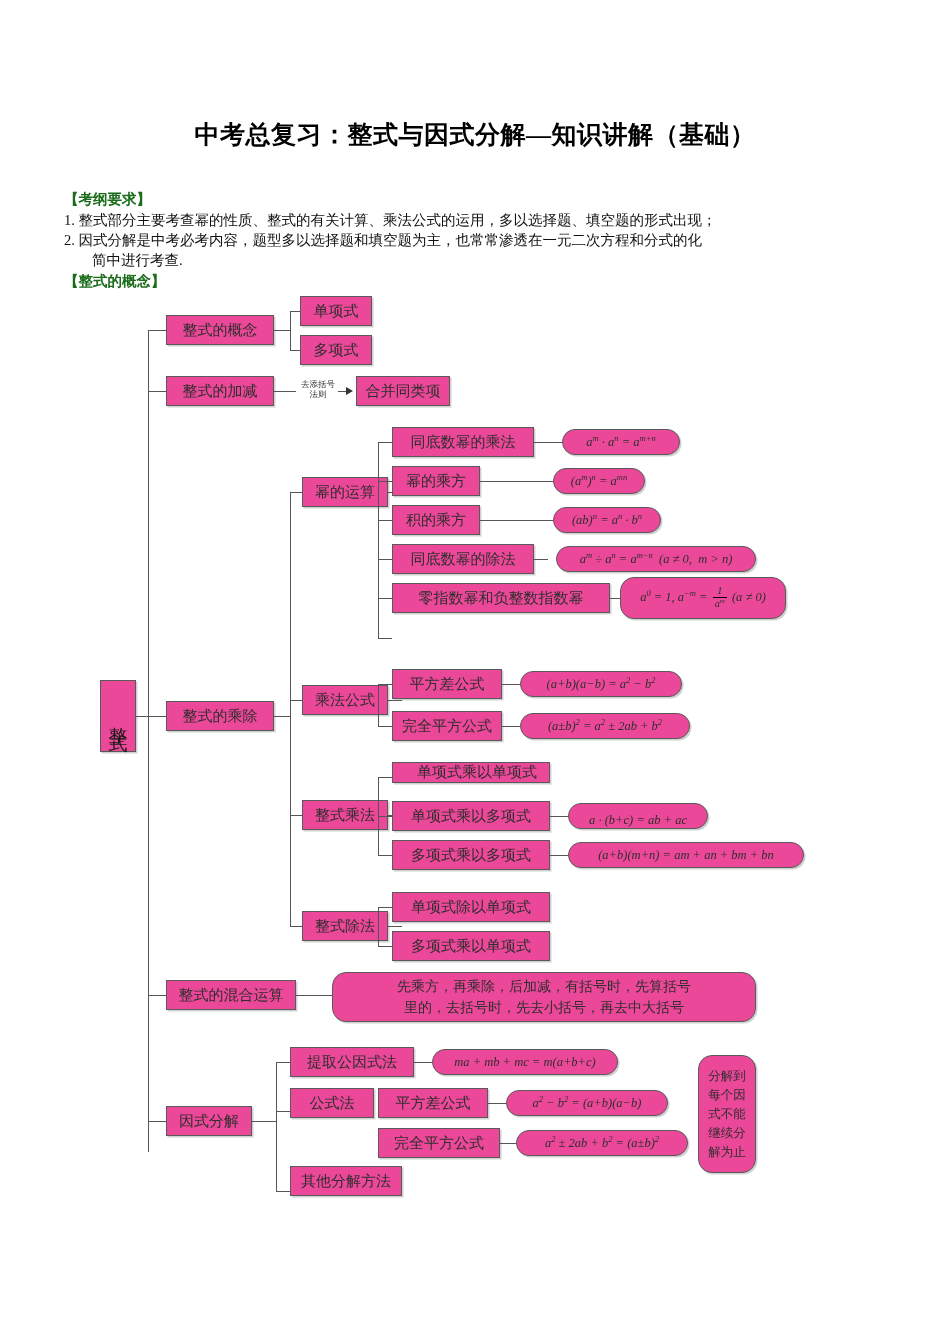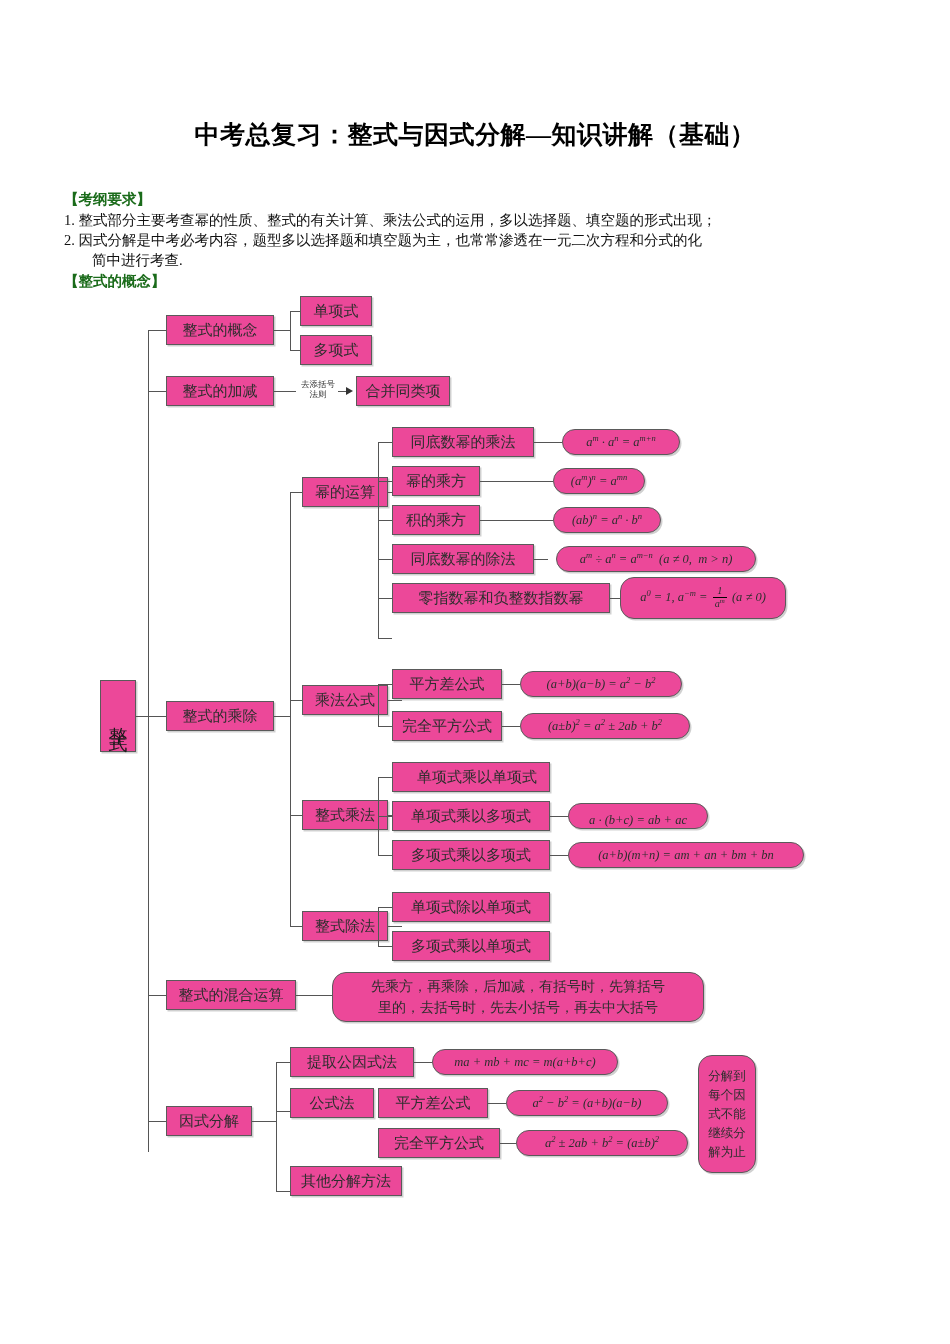--- a/index.html
+++ b/index.html
@@ -189,21 +189,21 @@
     <div class="node rounded" style="left:520px;top:713px;width:170px;height:26px;">
       <span>(<span class="mi">a</span>±<span class="mi">b</span>)<sup>2</sup> = <span class="mi">a</span><sup>2</sup> ± 2<span class="mi">ab</span> + <span class="mi">b</span><sup>2</sup></span>
     </div>
 
     <div class="h" style="left:290px;top:815px;width:12px;"></div>
     <div class="node" style="left:302px;top:800px;width:86px;height:30px;">整式乘法</div>
     <div class="h" style="left:388px;top:815px;width:14px;"></div>
     <div class="v" style="left:378px;top:777px;height:78px;"></div>
 
     <div class="h" style="left:378px;top:777px;width:14px;"></div>
-    <div class="node" style="left:392px;top:762px;width:158px;height:30px;padding-left:12px;">单项式乘以单项式</div>
+    <div class="node" style="left:392px;top:762px;width:158px;height:21px;padding-left:12px;">单项式乘以单项式</div>
 
     <div class="h" style="left:378px;top:816px;width:14px;"></div>
     <div class="node" style="left:392px;top:801px;width:158px;height:30px;">单项式乘以多项式</div>
     <div class="h" style="left:550px;top:816px;width:18px;"></div>
     <div class="node rounded" style="left:568px;top:803px;width:140px;height:26px;align-items:flex-end;">
       <span><span class="mi">a</span> · (<span class="mi">b</span>+<span class="mi">c</span>) = <span class="mi">ab</span> + <span class="mi">ac</span></span>
     </div>
 
     <div class="h" style="left:378px;top:855px;width:14px;"></div>
     <div class="node" style="left:392px;top:840px;width:158px;height:30px;">多项式乘以多项式</div>
@@ -219,21 +219,21 @@
 
     <div class="h" style="left:378px;top:907px;width:14px;"></div>
     <div class="node" style="left:392px;top:892px;width:158px;height:30px;">单项式除以单项式</div>
 
     <div class="h" style="left:378px;top:946px;width:14px;"></div>
     <div class="node" style="left:392px;top:931px;width:158px;height:30px;">多项式乘以单项式</div>
 
     <div class="h" style="left:148px;top:995px;width:18px;"></div>
     <div class="node" style="left:166px;top:980px;width:130px;height:30px;">整式的混合运算</div>
     <div class="h" style="left:296px;top:995px;width:36px;"></div>
-    <div class="node rounded noital multiline" style="left:332px;top:972px;width:372px;height:50px;">
+    <div class="node rounded noital multiline" style="left:332px;top:972px;width:424px;height:50px;">
       <span>
         <span>先乘方，再乘除，后加减，有括号时，先算括号</span><br>
         <span>里的，去括号时，先去小括号，再去中大括号</span>
       </span>
     </div>
 
     <div class="h" style="left:148px;top:1121px;width:18px;"></div>
     <div class="node" style="left:166px;top:1106px;width:86px;height:30px;">因式分解</div>
     <div class="h" style="left:252px;top:1121px;width:24px;"></div>
     <div class="v" style="left:276px;top:1062px;height:129px;"></div>

